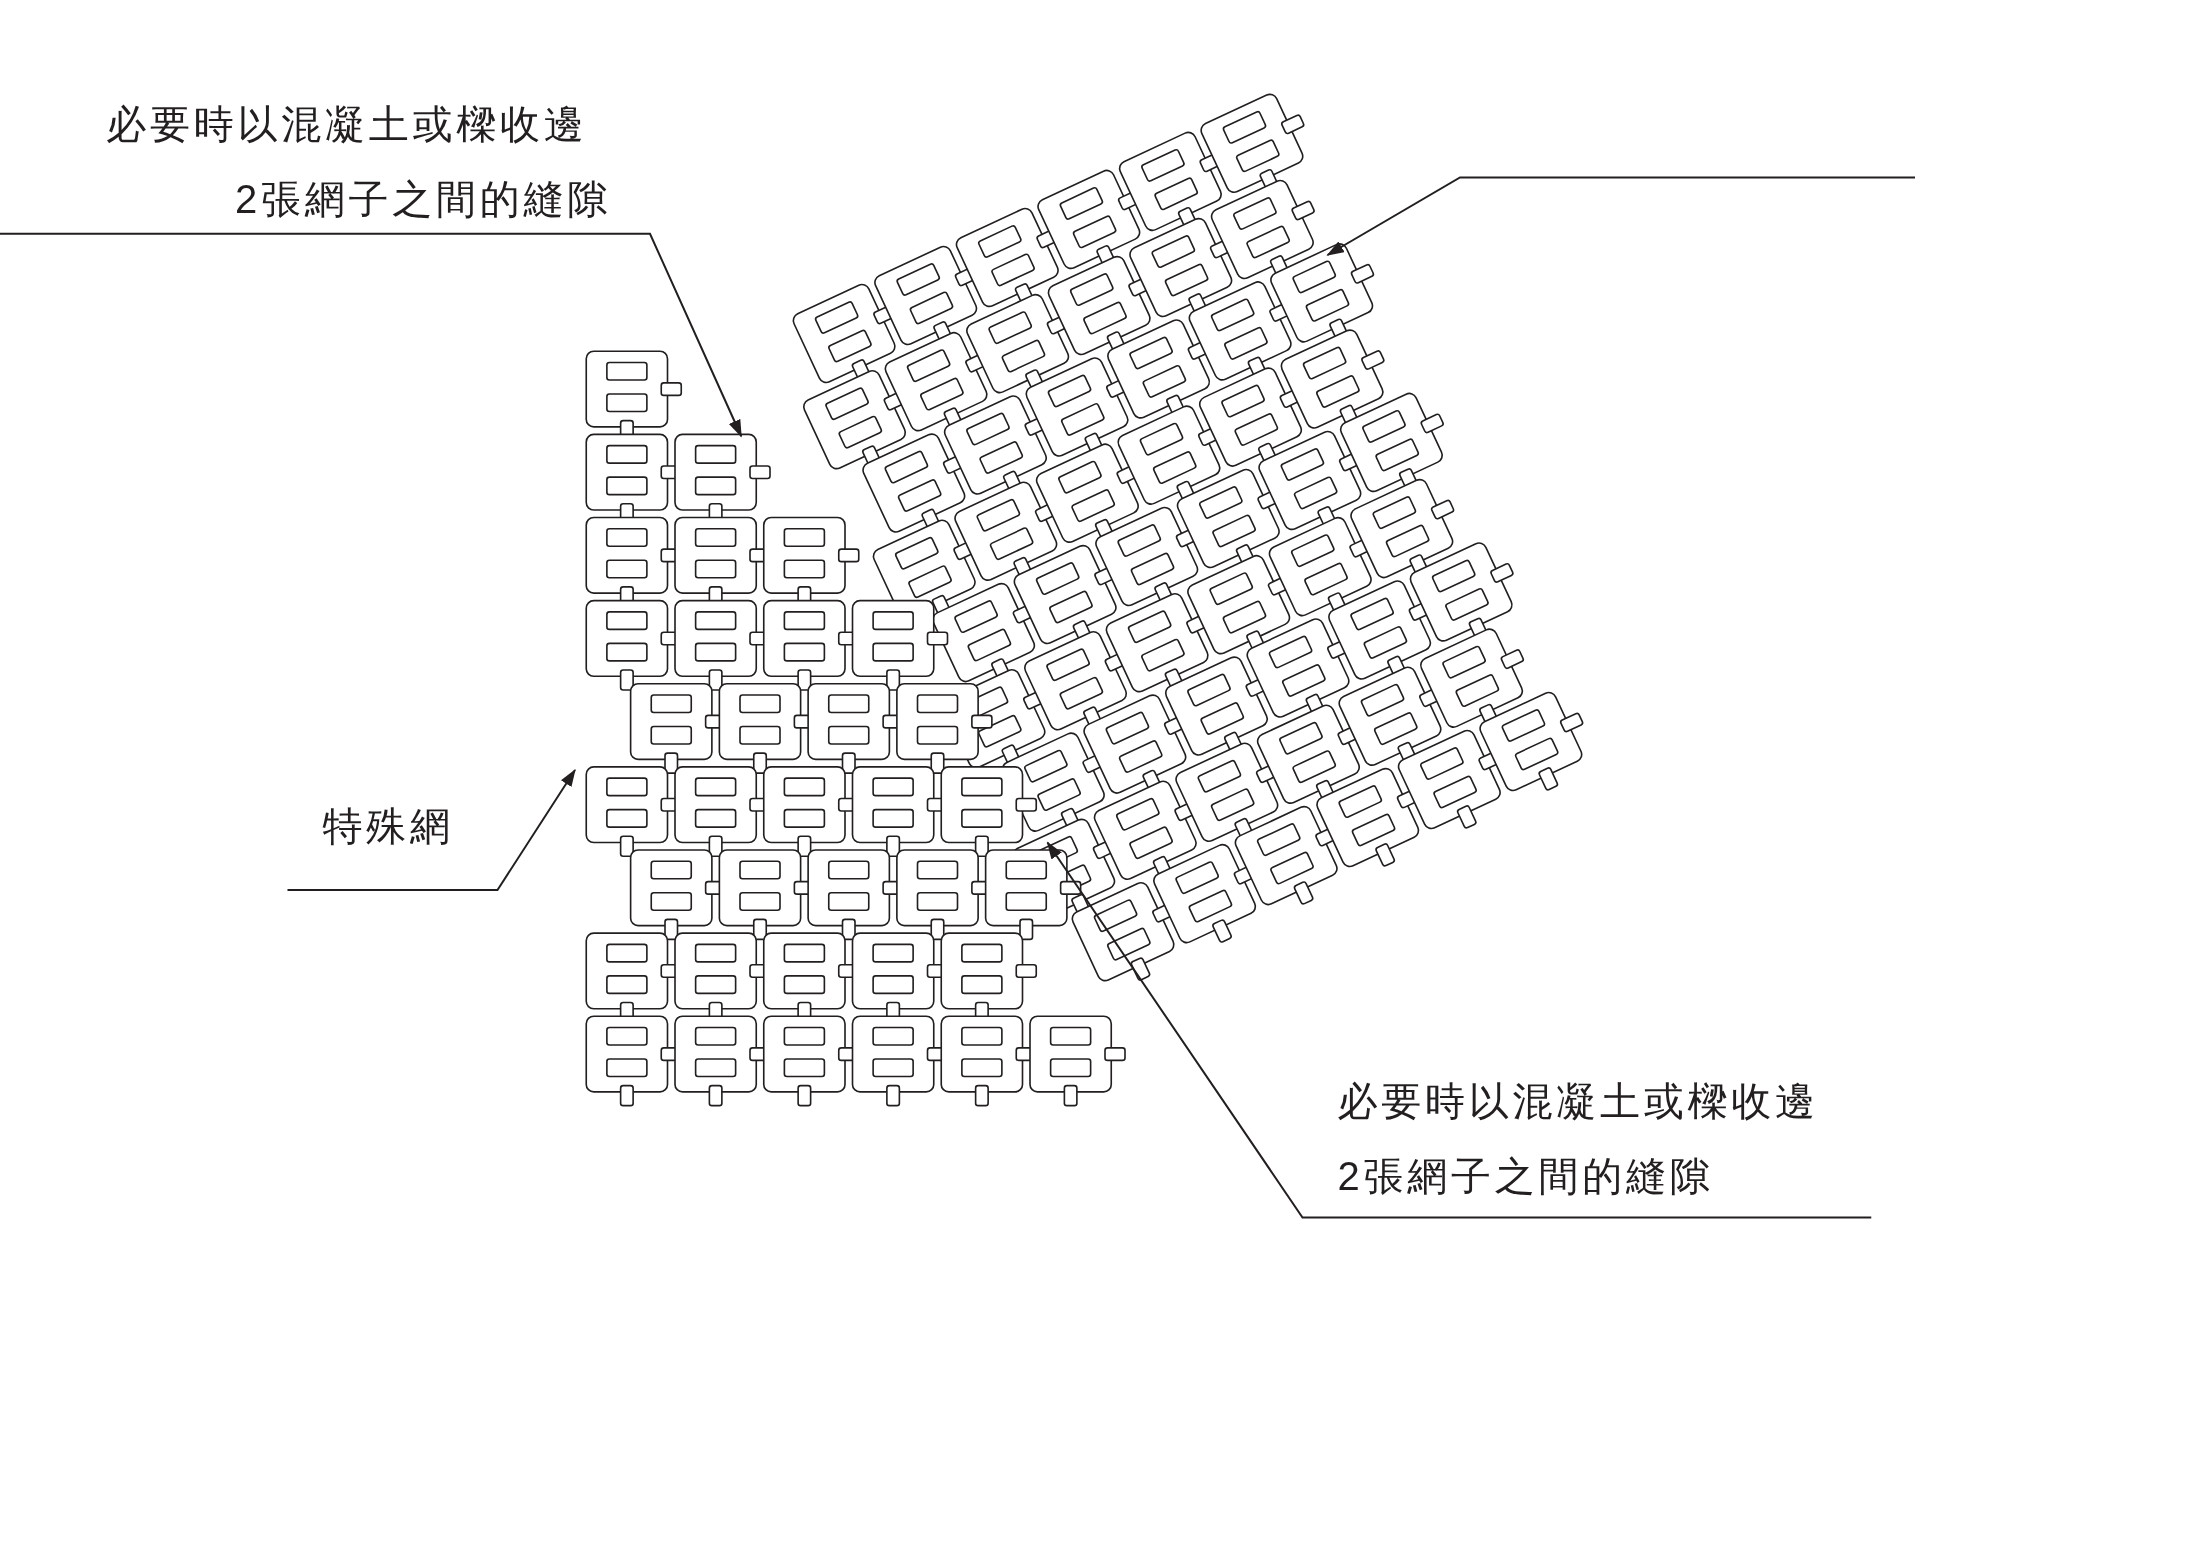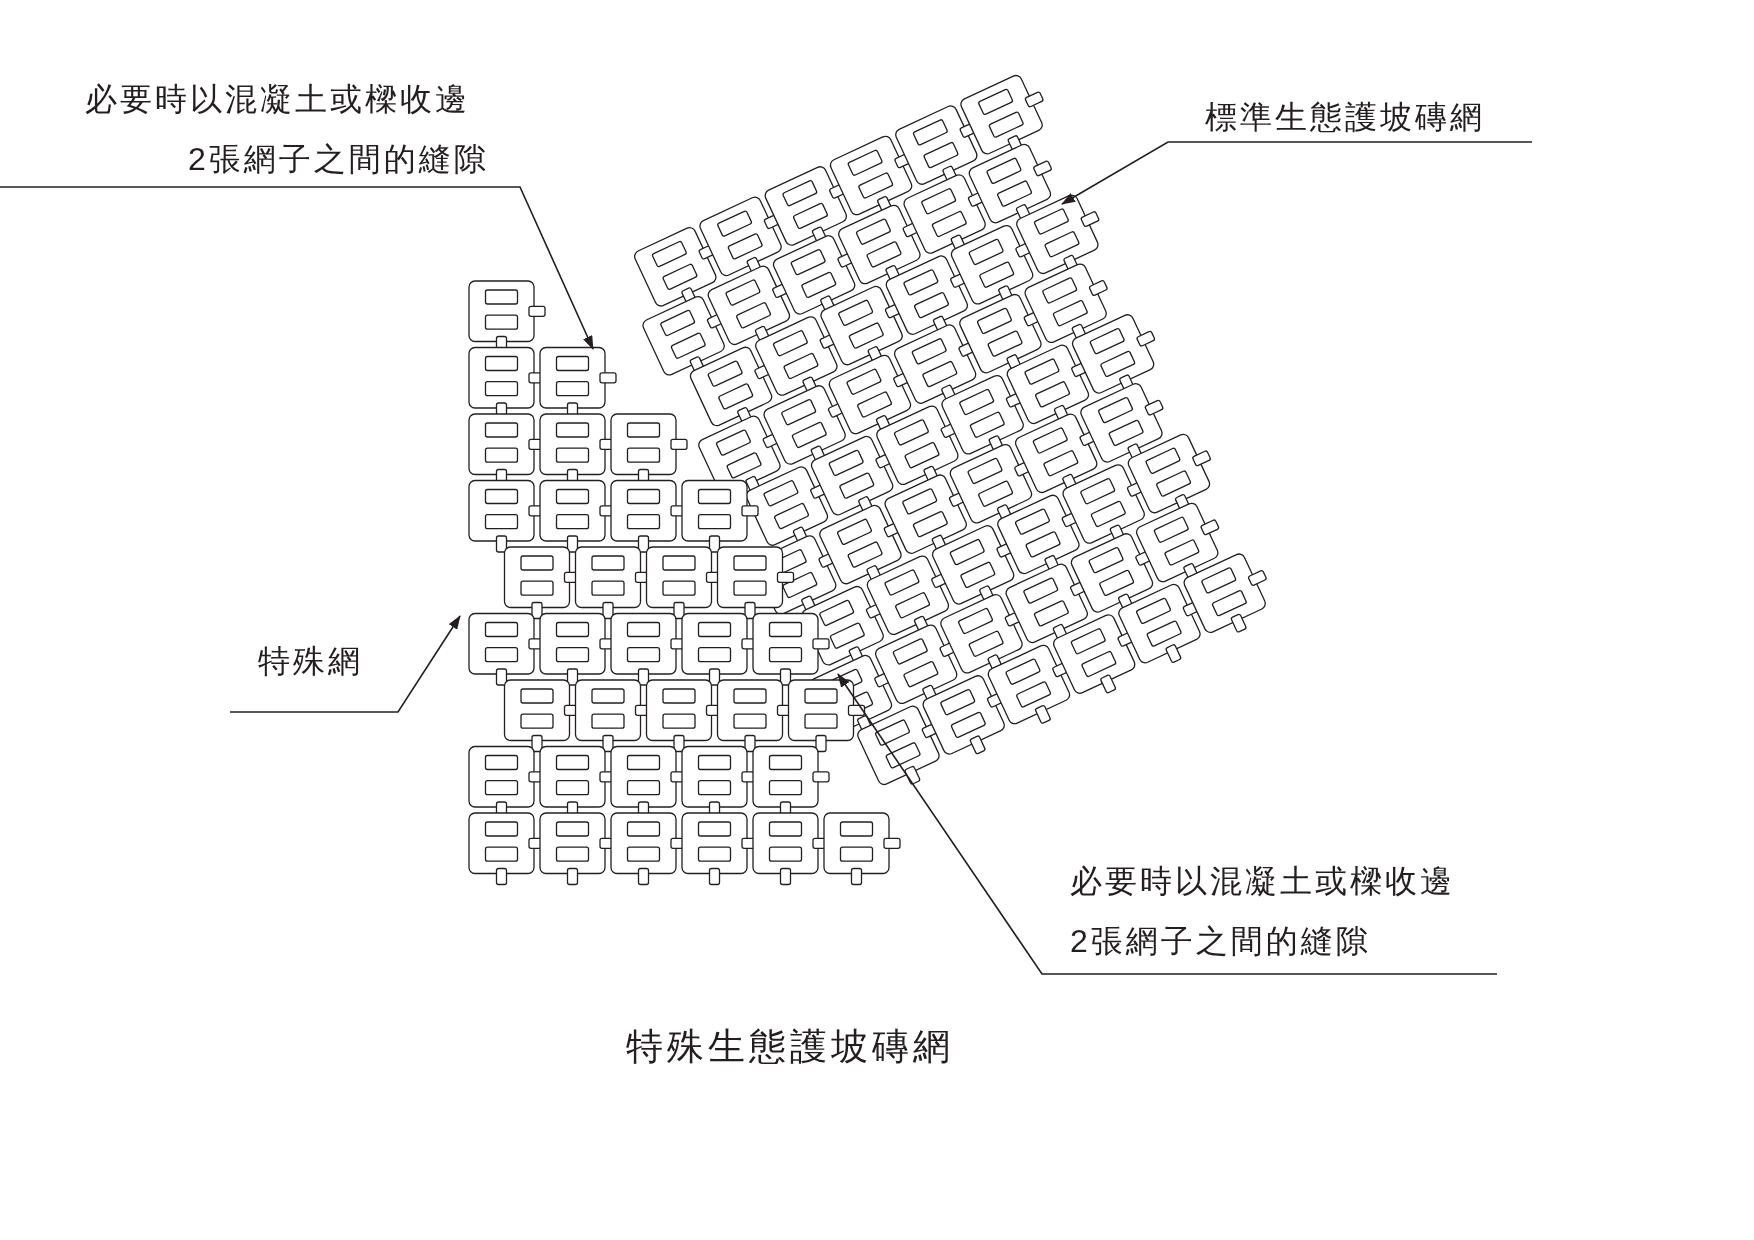--- a/index.html
+++ b/index.html
@@ -478,22 +478,20 @@
     <polyline points="1532,142 1168,142 1062,204" fill="none" stroke="#231f20" stroke-width="1.6" marker-end="url(#arrow)"></polyline>
 
     <polyline points="230,712 398,712 460,616" fill="none" stroke="#231f20" stroke-width="1.6" marker-end="url(#arrow)"></polyline>
 
     <polyline points="1497,974 1042,974 838,674" fill="none" stroke="#231f20" stroke-width="1.6" marker-end="url(#arrow)"></polyline>
   </svg>
 
   <div class="label" style="left:85px;top:78px">必要時以混凝土或樑收邊</div>
   <div class="label" style="left:188px;top:138px">2張網子之間的縫隙</div>
 
-  <div class="label" style="left:1205px;top:96px">標準生態護坡磚網</div>
 
   <div class="label" style="left:258px;top:640px">特殊網</div>
 
   <div class="label" style="left:1070px;top:860px">必要時以混凝土或樑收邊</div>
   <div class="label" style="left:1070px;top:920px">2張網子之間的縫隙</div>
 
-  <div class="title">特殊生態護坡磚網</div>
 
 </div>
 
 </body></html>

